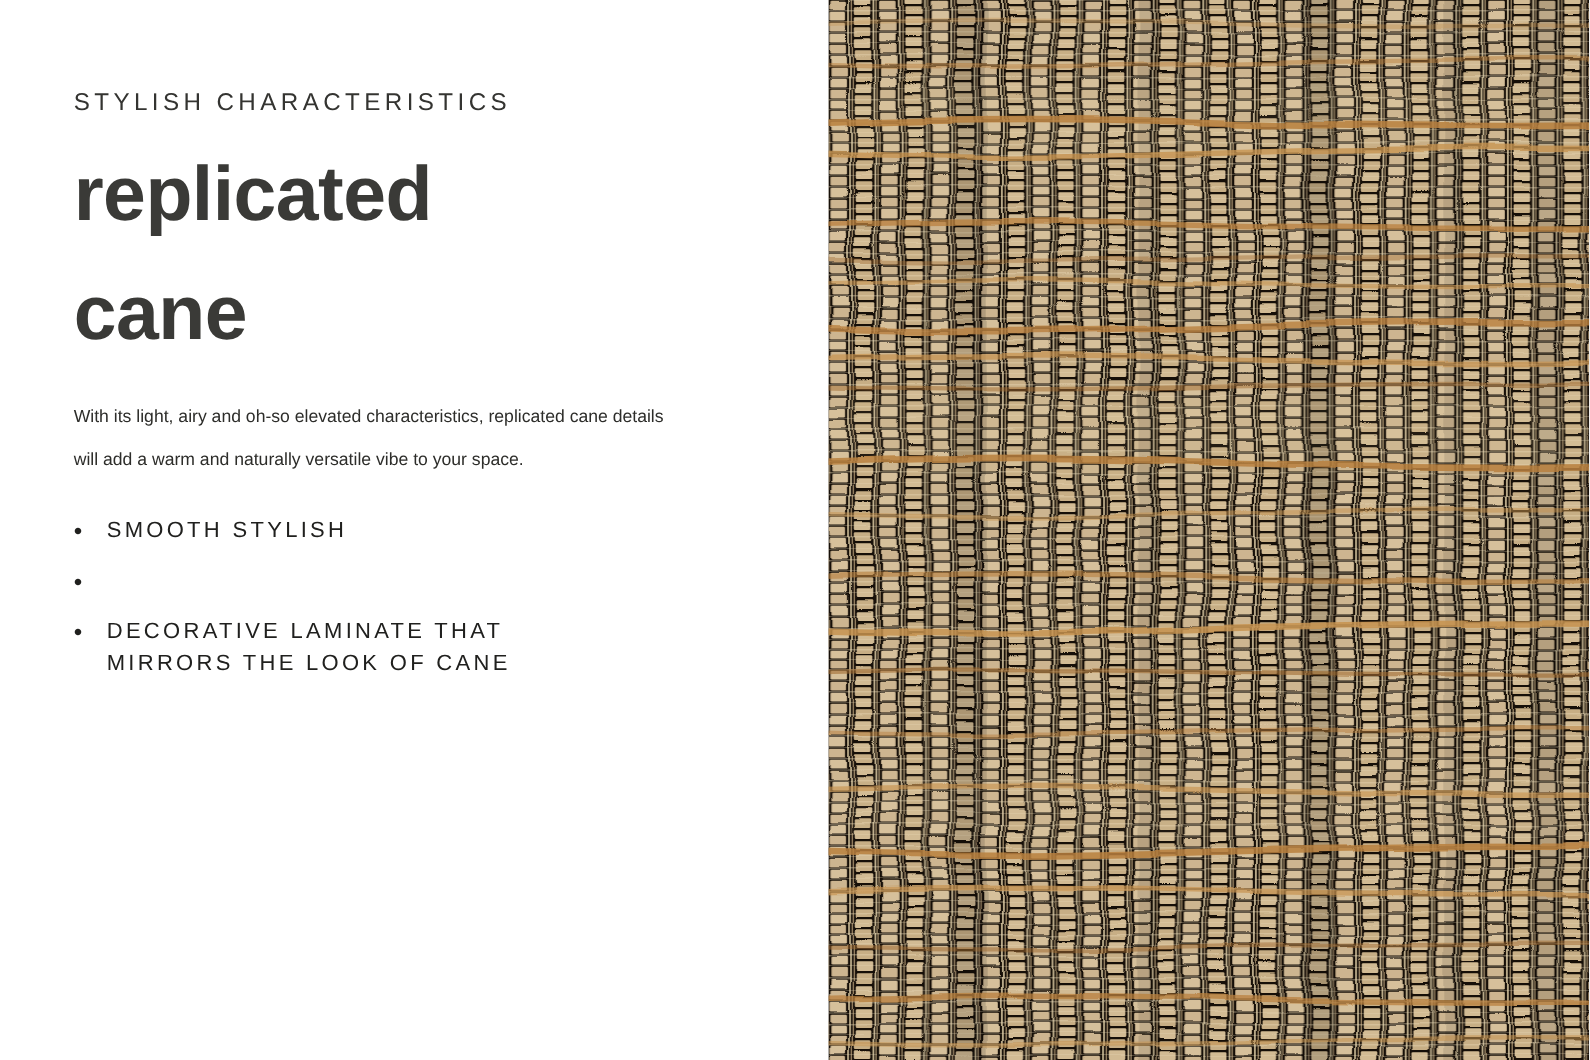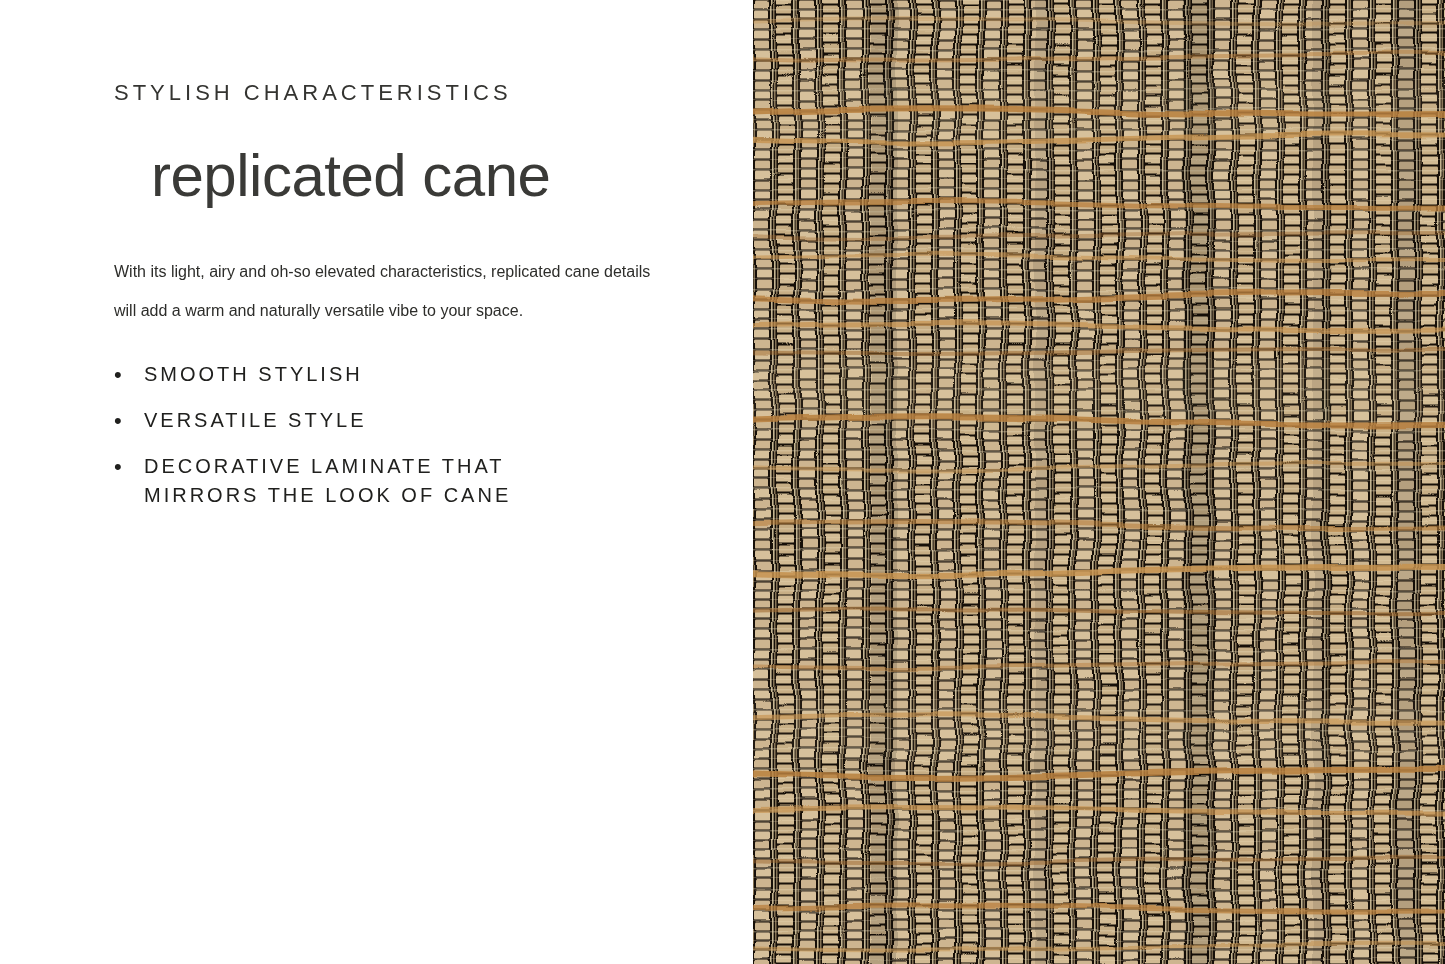--- a/index.html
+++ b/index.html
@@ -23,40 +23,39 @@
   *{margin:0;padding:0;box-sizing:border-box;}
   html,body{width:1445px;height:964px;overflow:hidden;}
   body{
     background:var(--bg);
     font-family:"Liberation Sans","DejaVu Sans",sans-serif;
     display:flex;
   }
   .left{
     width:753px;
     height:964px;
-    padding:80px 58px 0 114px;
+    padding:80px 58px 0 67px;
     background:var(--bg);
   }
   .eyebrow{
     font-size:22px;
     font-weight:400;
     letter-spacing:4px;
     line-height:26px;
     color:var(--text_eyebrow);
     white-space:nowrap;
   }
   .title{
     margin-top:16px;
     max-width:470px;
-    font-size:60px;
-    font-weight:400;
+    font-size:70px;
+    font-weight:700;
     letter-spacing:-0.5px;
     line-height:108px;
     color:var(--text_dark);
-    margin-left:37px;
   }
   .desc{
     margin-top:22px;
     max-width:555px;
     font-size:16px;
     line-height:39px;
     color:var(--text_body);
   }
   .features{
     list-style:none;
@@ -96,21 +95,20 @@
   <div class="eyebrow">STYLISH CHARACTERISTICS</div>
   <h1 class="title">replicated cane</h1>
   <p class="desc">With its light, airy and oh-so elevated characteristics, replicated cane details will add a warm and naturally versatile vibe to your space.</p>
   <ul class="features">
     <li>
       <span class="bullet">•</span>
       <span class="feature-label">SMOOTH STYLISH</span>
     </li>
     <li>
       <span class="bullet">•</span>
-      <span class="feature-label">VERSATILE STYLE</span>
     </li>
     <li>
       <span class="bullet">•</span>
       <span class="feature-label">DECORATIVE LAMINATE THAT MIRRORS THE LOOK OF CANE</span>
     </li>
   </ul>
 </div>
 
 <div class="right">
   <svg viewBox="0 0 692 964" preserveAspectRatio="none" xmlns="http://www.w3.org/2000/svg">

